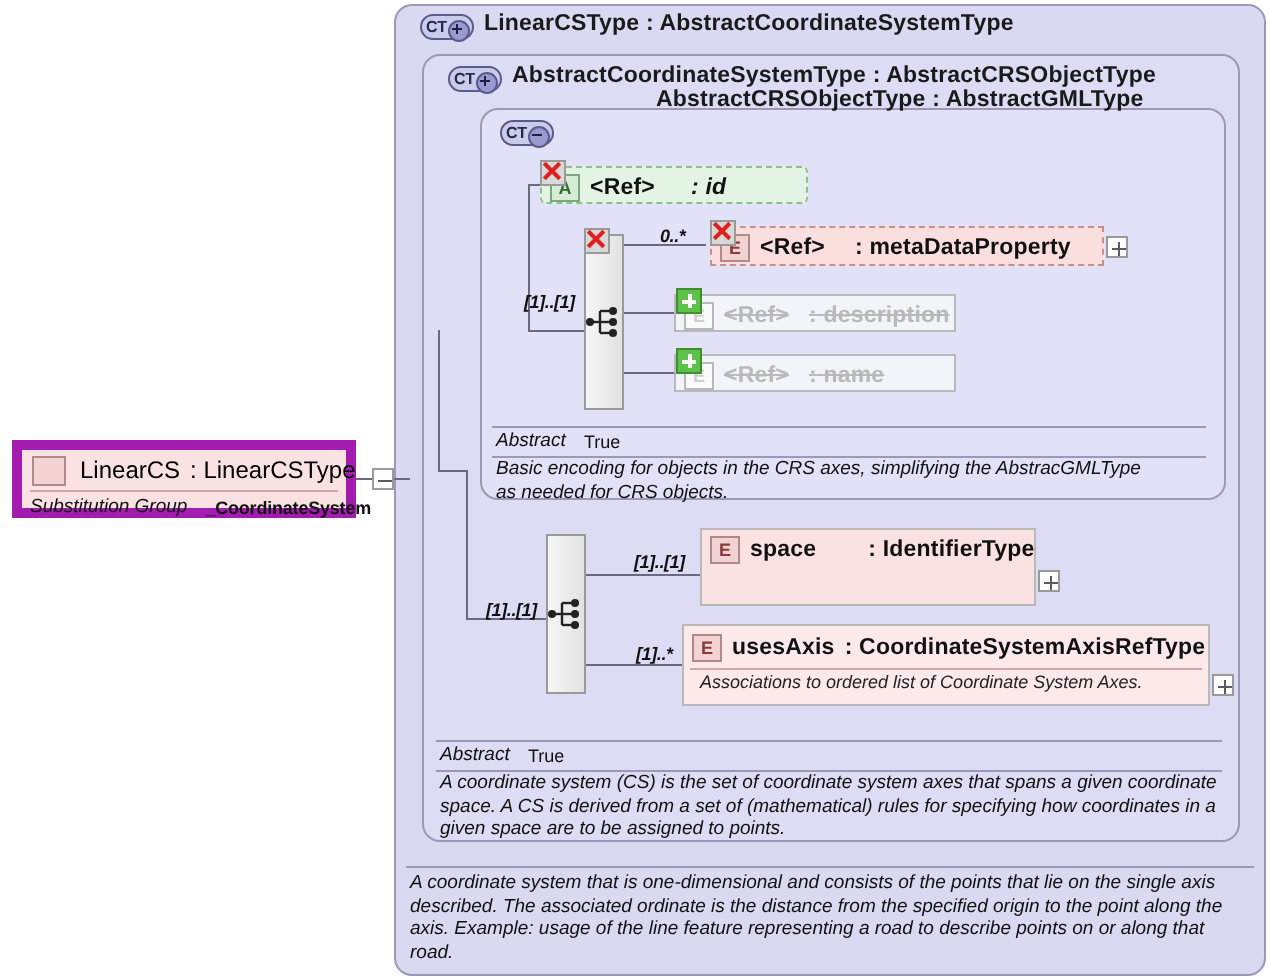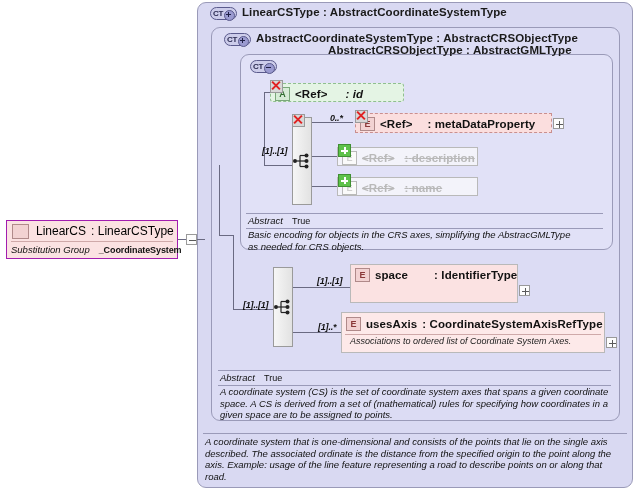--- a/index.html
+++ b/index.html
@@ -141,21 +141,21 @@
   .meta-v{
     position:absolute;font-size:9px;font-weight:normal;color:#111;white-space:nowrap;
   }
   .desc{
     position:absolute;font-style:italic;font-size:9.5px;color:#111;
     line-height:11.5px;
   }
 
   
   .rootbox{
-    position:absolute;background:#fbe2e2;border:1px solid #a21caf;box-sizing:border-box;
+    position:absolute;background:#fbe2e2;border:5px solid #a21caf;box-sizing:border-box;
   }
   .rootbox .row1{height:20px;}
   .rootbox .sg{
     display:flex;border-top:1px solid #cfa9a9;margin:0 4px;
     height:15px;align-items:center;white-space:nowrap;
   }
   .rootbox .sg .k{font-style:italic;font-size:9.5px;color:#111;}
   .rootbox .sg .v{font-size:9px;font-weight:bold;color:#111;margin-left:9px;letter-spacing:-.1px;}
 </style>
 </head>

